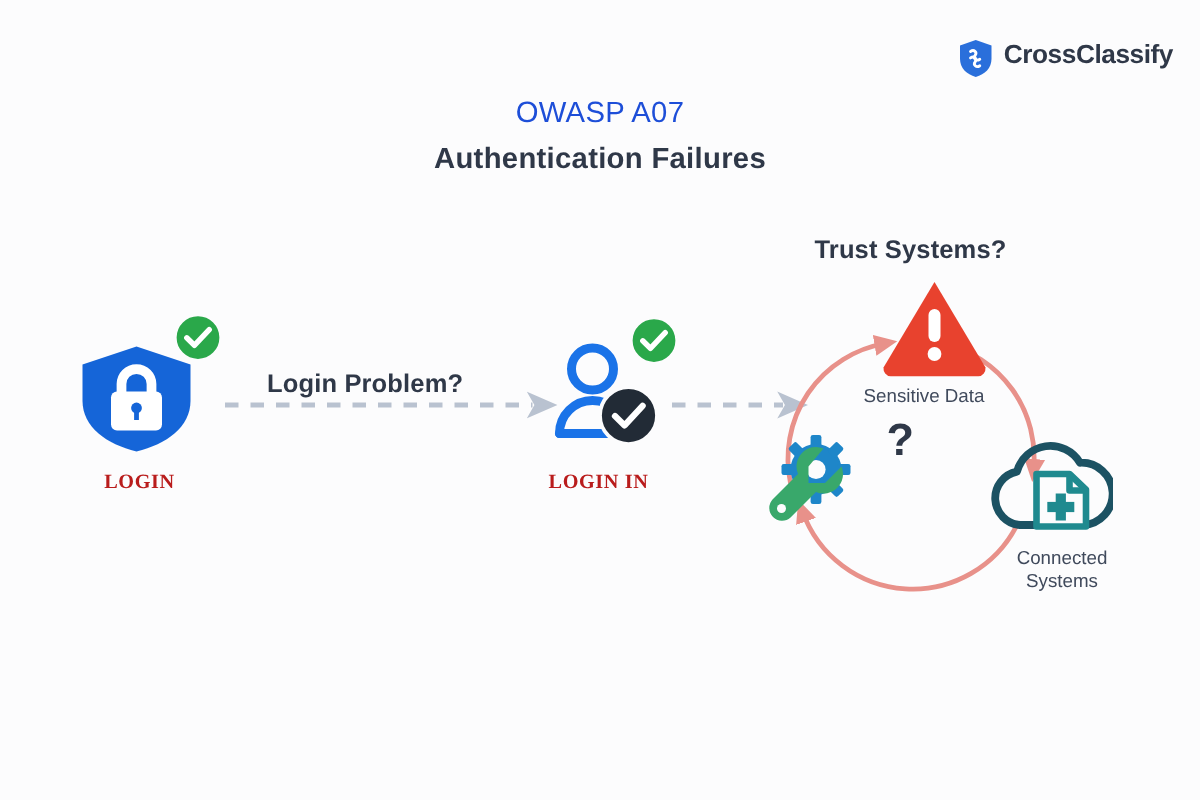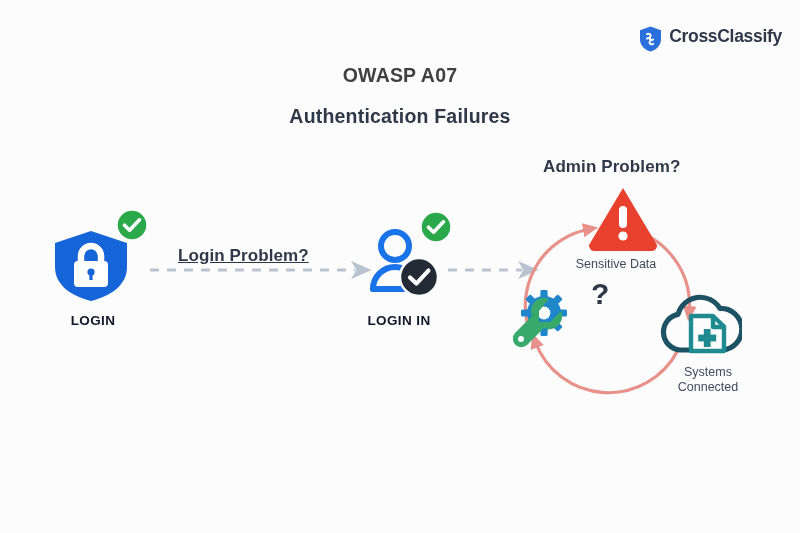--- a/index.html
+++ b/index.html
@@ -42,47 +42,48 @@
   .title-block {
     position: absolute;
     top: 62px;
     left: 0;
     width: 800px;
     text-align: center;
     pointer-events: none;
   }
   .title-line1 {
     font-size: 19.5px;
-    font-weight: bold;
-    color: #404040;
+    font-weight: normal;
+    color: #1d4ed8;
     letter-spacing: 0.2px;
     line-height: 26px;
   }
   .title-line2 {
     font-size: 19.5px;
     font-weight: bold;
     color: #2f3848;
     letter-spacing: 0.2px;
     line-height: 26px;
-    margin-top: 15px;
+    margin-top: 5px;
   }
 
   
   .node {
     position: absolute;
   }
 
   .node-label {
     text-align: center;
     font-size: 13.5px;
     font-weight: bold;
-    color: #0f172a;
+    color: #b91c1c;
     letter-spacing: 0.4px;
     margin-top: 8px;
     white-space: nowrap;
+    font-family: Liberation Serif, serif;
   }
 
   .small-label {
     text-align: center;
     font-size: 12.5px;
     color: #404a5c;
     line-height: 15px;
     white-space: nowrap;
   }
 
@@ -101,21 +102,20 @@
   
   #login-problem-caption {
     position: absolute;
     left: 178px;
     top: 246px;
     font-size: 17px;
     font-weight: bold;
     color: #2f3848;
     letter-spacing: 0.1px;
     white-space: nowrap;
-    text-decoration: underline;
   }
   #trust-problem-caption {
     position: absolute;
     left: 543px;
     top: 157px;
     font-size: 17px;
     font-weight: bold;
     color: #2f3848;
     letter-spacing: 0.1px;
     white-space: nowrap;
@@ -230,21 +230,21 @@
       <span>
         <svg width="42" height="42" viewBox="0 0 42 42" style="position:absolute;left:49px;top:41px;">
           <circle cx="21" cy="21" r="19" fill="#222b36" stroke="#fcfcfd" stroke-width="2.5"></circle>
           <path d="M12 21.4 L18.4 27.6 L30.4 14.6" fill="none" stroke="#ffffff" stroke-width="4.2" stroke-linecap="round" stroke-linejoin="round"></path>
         </svg>
       </span>
     </div>
     <div class="node-label">LOGIN IN</div>
   </div>
 
-  <div id="trust-problem-caption">Admin Problem?</div>
+  <div id="trust-problem-caption">Trust Systems?</div>
 
   <div id="trust-cluster">
 
     <svg width="230" height="225" style="position:absolute;left:0;top:0;">
       <defs>
         <marker id="arrowPink" markerWidth="5" markerHeight="5" refX="2.2" refY="2.4" orient="auto" markerUnits="strokeWidth">
           <path d="M0,0.2 L4.8,2.4 L0,4.6 Z" fill="#e8918a"></path>
         </marker>
       </defs>
 
@@ -299,18 +299,18 @@
         <path d="M22 62 A18 18 0 0 1 20 26.4 A23 23 0 0 1 62 20.5 A17.5 17.5 0 0 1 64 62 Z" fill="none" stroke="#1c5263" stroke-width="5.2" stroke-linejoin="round"></path>
 
         <path d="M33 28 H55 L66 38.5 V63 H33 Z" fill="#fcfcfd" stroke="#1f8a8f" stroke-width="4.4" stroke-linejoin="round"></path>
         <path d="M55 28 V39 H66" fill="none" stroke="#1f8a8f" stroke-width="4.4" stroke-linejoin="round"></path>
 
         <rect x="45.8" y="41" width="6.8" height="18" fill="#1f8a8f"></rect>
         <rect x="40.2" y="46.6" width="18" height="6.8" fill="#1f8a8f"></rect>
       </svg>
     </div>
     <div id="connected-label" class="small-label">
+      <div>Connected</div>
       <div>Systems</div>
-      <div>Connected</div>
     </div>
 
   </div>
 </div>
 
 </body></html>

